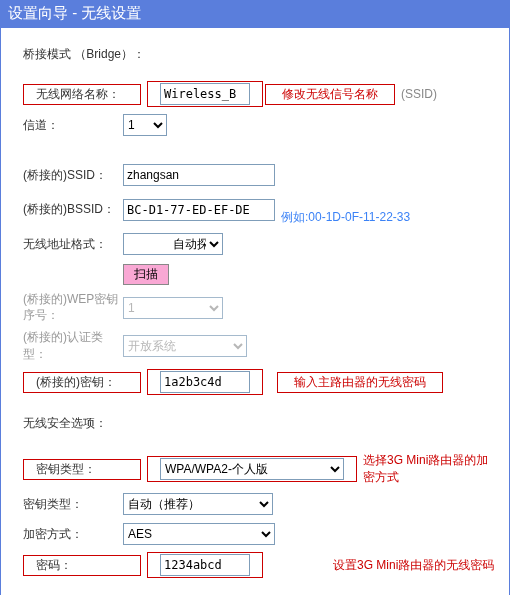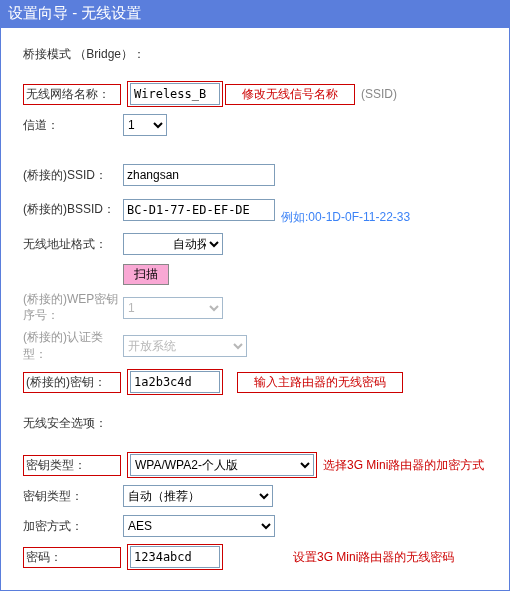--- a/index.html
+++ b/index.html
@@ -70,21 +70,21 @@
     color: #cc0000;
     font-size: 12px;
     margin-left: 6px;
   }
   .gray-annot {
     color: #888;
     margin-left: 6px;
   }
   .red-box {
     border: 1px solid #cc0000;
-    padding: 1px 2px;
+    padding: 1px 12px;
     display: inline-flex;
     align-items: center;
   }
   .spacer {
     height: 14px;
   }
 </style>
 </head>
 <body>
 

